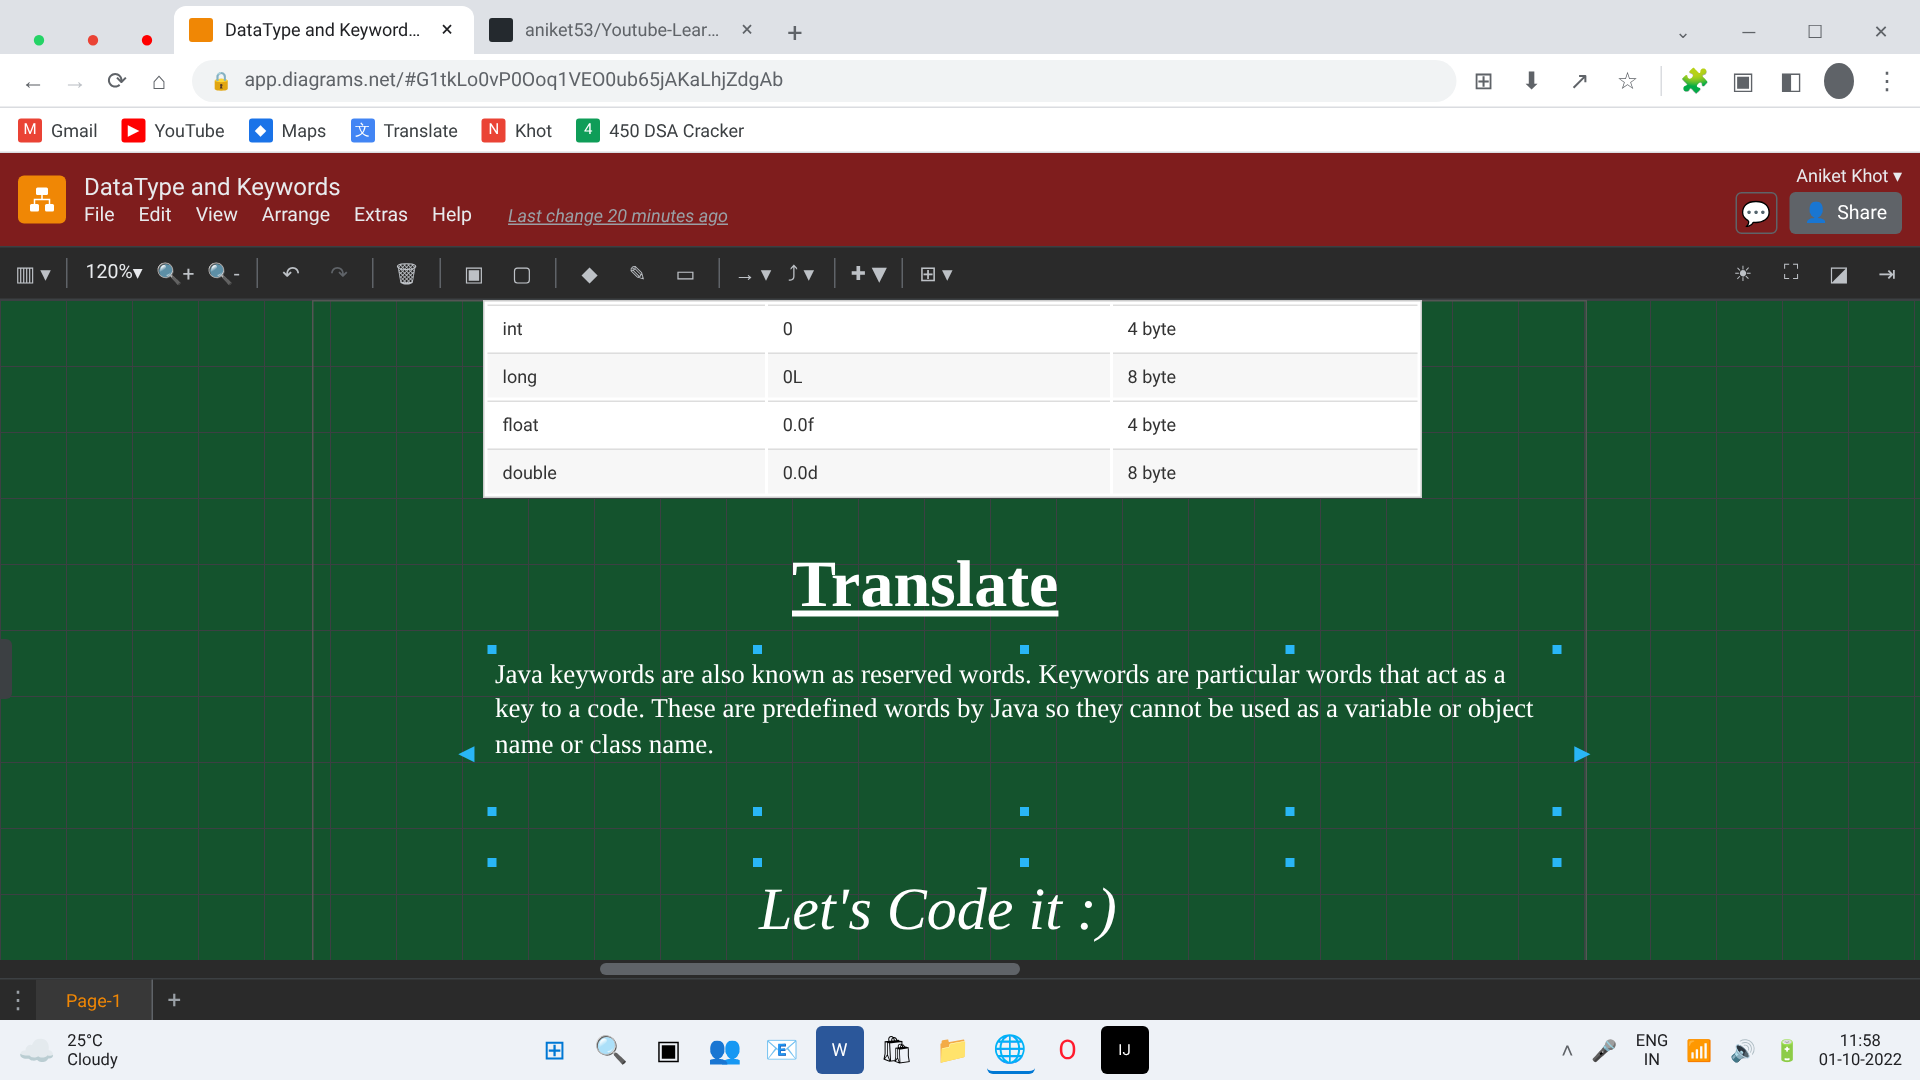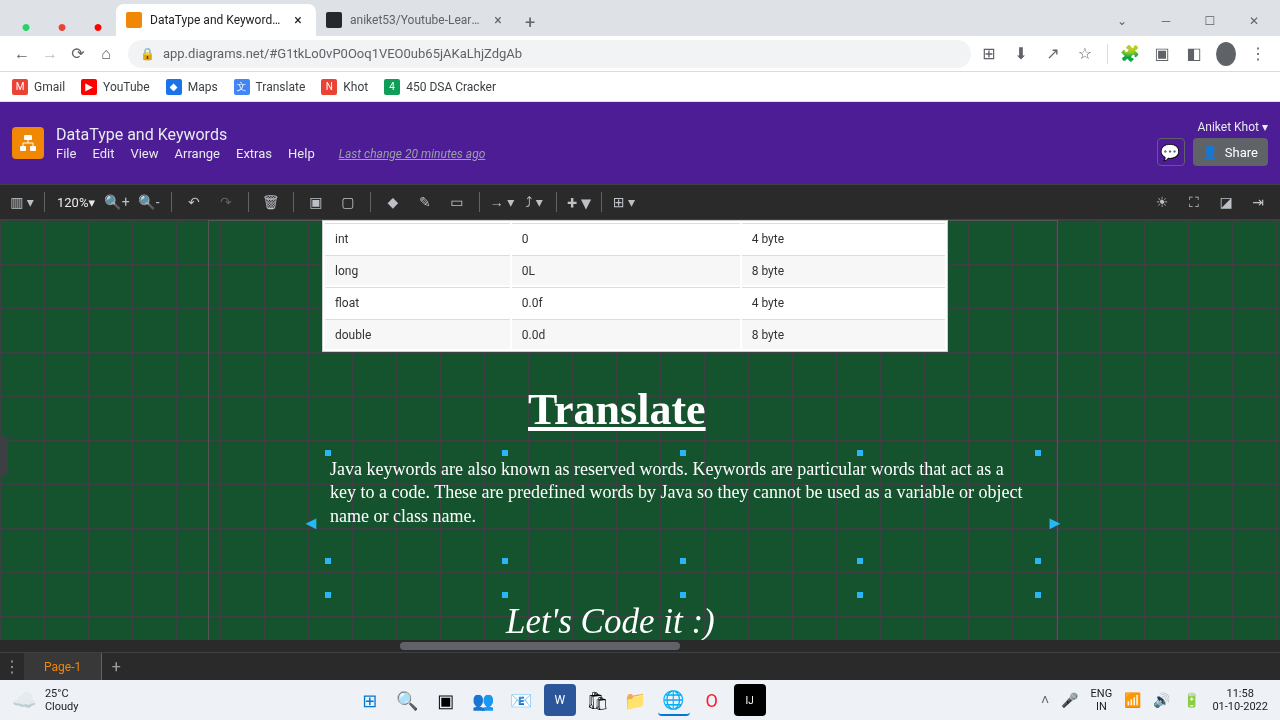--- a/index.html
+++ b/index.html
@@ -26,21 +26,21 @@
 .right-icons { display: flex; align-items: center; gap: 12px; padding-right: 4px; }
 .right-icons > div { color: #5f6368; font-size: 16px; width: 20px; display: flex; align-items: center; justify-content: center; }
 .avatar { width: 24px; height: 24px; border-radius: 50%; background: #5f6368; }
 
 
 .bookmarks { height: 30px; background: #fff; display: flex; align-items: center; padding: 0 12px; gap: 16px; border-bottom: 1px solid #dadce0; }
 .bookmark { display: flex; align-items: center; gap: 6px; font-size: 12px; color: #3c4043; }
 .bookmark .bicon { width: 16px; height: 16px; border-radius: 2px; display: flex; align-items: center; justify-content: center; font-size: 10px; color: #fff; }
 
 
-.app-header { background: #4c1d95; color: #e8eaed; padding: 18px 12px; display: flex; align-items: center; }
+.app-header { background: #7f1d1d; color: #e8eaed; padding: 8px 12px; display: flex; align-items: center; }
 .app-logo { width: 32px; height: 32px; background: #f08705; border-radius: 4px; display: flex; align-items: center; justify-content: center; margin-right: 12px; font-size: 10px; }
 .app-title-section { flex: 1; }
 .doc-title { font-size: 16px; font-weight: 400; color: #e8eaed; }
 .menu-bar { display: flex; gap: 16px; font-size: 13px; color: #e8eaed; margin-top: 2px; align-items: center; }
 .menu-bar .last-change { color: #9aa0a6; font-size: 12px; font-style: italic; margin-left: 8px; text-decoration: underline; }
 .header-right { display: flex; align-items: center; gap: 12px; }
 .user-name { font-size: 12px; color: #e8eaed; text-align: right; }
 .comments-btn { width: 28px; height: 28px; border: 1px solid #5f6368; border-radius: 4px; display: flex; align-items: center; justify-content: center; color: #e8eaed; }
 .share-btn { background: #5f6368; color: #fff; padding: 4px 10px; border-radius: 4px; font-size: 13px; display: flex; align-items: center; gap: 6px; }
 
@@ -65,21 +65,21 @@
 .data-table tr { height: 30px; }
 .data-table td { padding: 6px 10px; font-size: 12px; color: #333; border-top: 1px solid #ddd; }
 .data-table td:nth-child(1) { width: 30%; }
 .data-table td:nth-child(2) { width: 37%; }
 .data-table td:nth-child(3) { width: 33%; }
 .data-table tr:nth-child(even) { background: #f7f7f7; }
 
 
 .keywords-heading { position: absolute; left: 528px; top: 164px; font-family: Georgia, serif; font-size: 44px; font-weight: bold; color: #fff; text-decoration: underline; }
 .keywords-text { position: absolute; left: 330px; top: 238px; width: 700px; font-family: "Comic Sans MS", cursive; font-size: 18px; color: #fff; line-height: 1.3; }
-.lets-code { position: absolute; left: 506px; top: 382px; font-family: "Comic Sans MS", cursive; font-size: 35px; font-style: italic; color: #fff; }
+.lets-code { position: absolute; left: 506px; top: 382px; font-family: "Comic Sans MS", cursive; font-size: 40px; font-style: italic; color: #fff; }
 
 
 .sel-handle { position: absolute; width: 6px; height: 6px; background: #29b6f6; }
 .sel-arrow { position: absolute; width: 20px; height: 20px; color: #29b6f6; font-size: 18px; }
 
 
 .page-tabs { height: 28px; background: #2a2a2a; border-top: 1px solid #3c4043; display: flex; align-items: center; }
 .page-tab-handle { width: 24px; display: flex; align-items: center; justify-content: center; color: #9aa0a6; }
 .page-tab { padding: 0 20px; height: 28px; display: flex; align-items: center; font-size: 12px; color: #f08705; border-right: 1px solid #5f6368; background: #383838; }
 .page-tab-add { width: 28px; display: flex; align-items: center; justify-content: center; color: #9aa0a6; font-size: 16px; }

